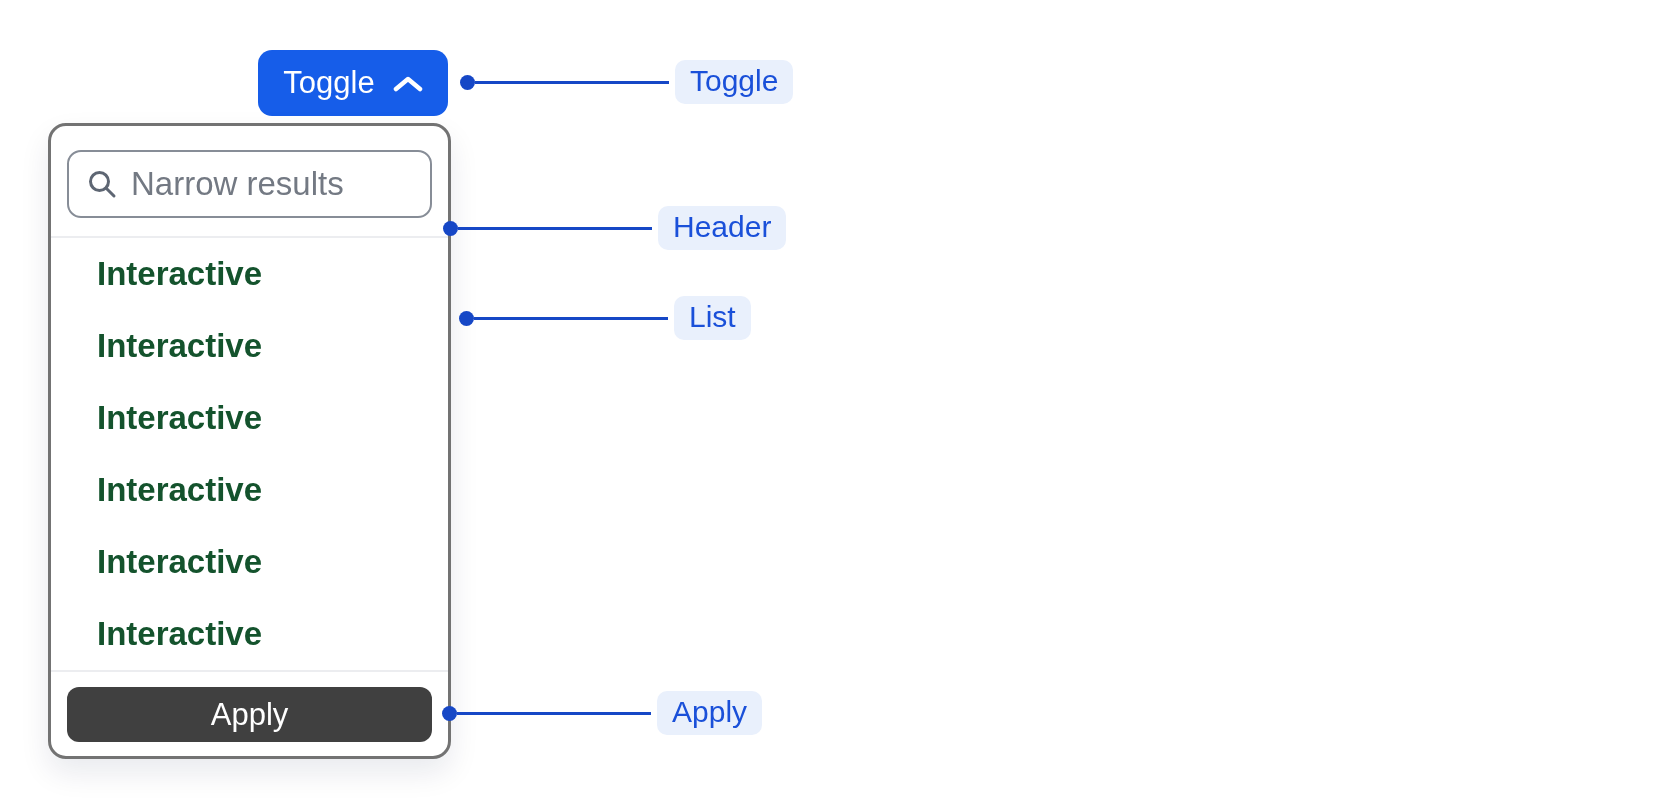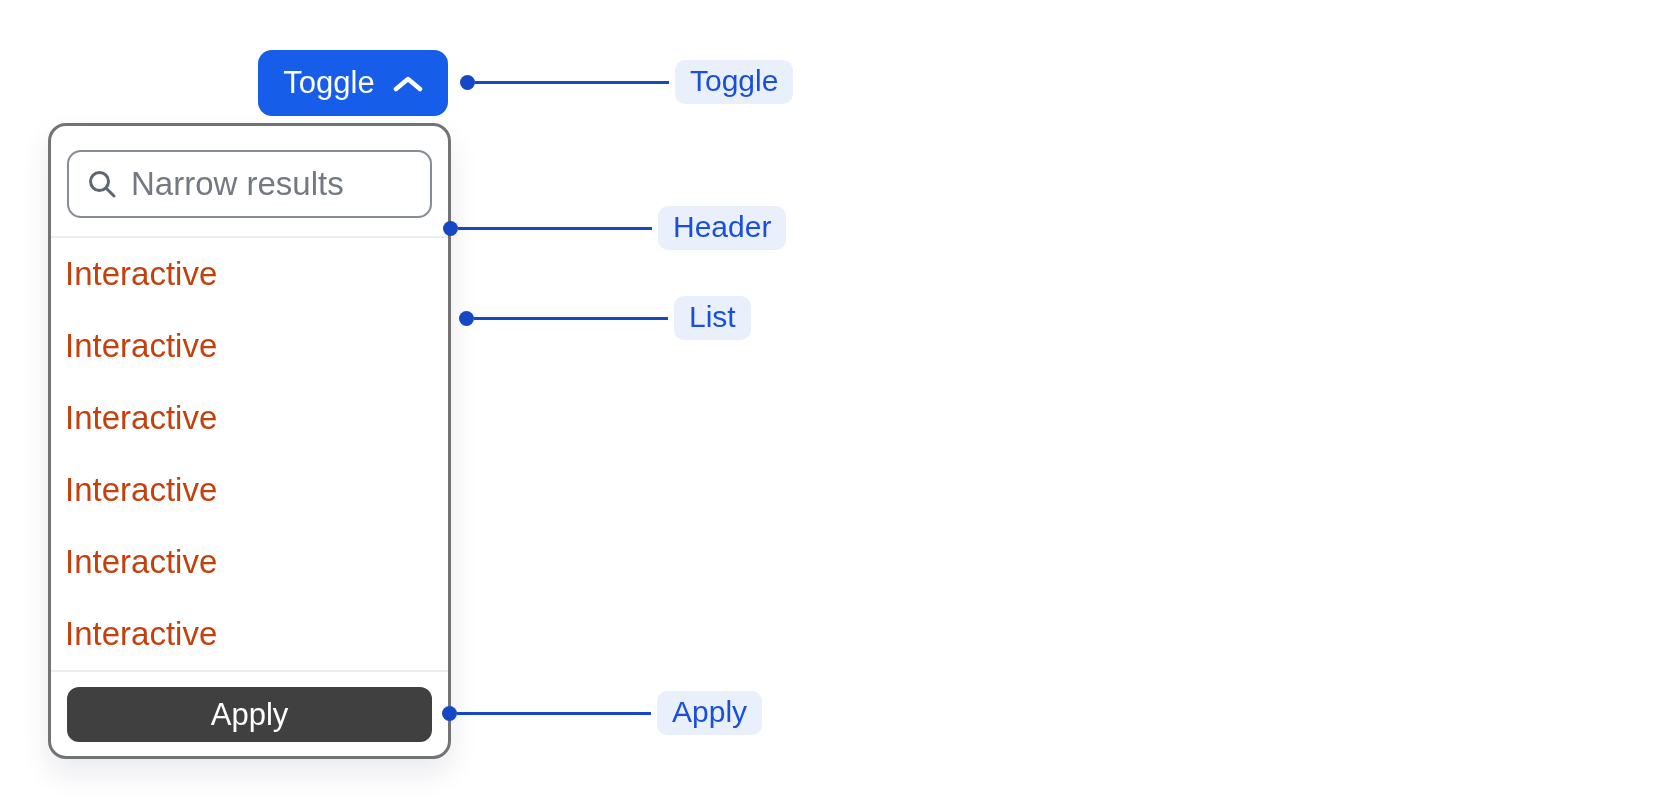--- a/index.html
+++ b/index.html
@@ -74,24 +74,25 @@
 
   .panel-list {
     border-top: 2px solid #ECEDF0;
     display: flex;
     flex-direction: column;
   }
   .list-item {
     height: 72px;
     display: flex;
     align-items: center;
-    padding-left: 14px;
+    padding-left: 46px;
     font-size: 33px;
-    color: #c2410c;
+    color: #14532d;
     cursor: pointer;
+    font-weight: bold;
   }
 
   .panel-footer {
     border-top: 2px solid #ECEDF0;
     padding: 15px 16px 14px 16px;
   }
   .apply-btn {
     width: 100%;
     height: 55px;
     background: #404040;

